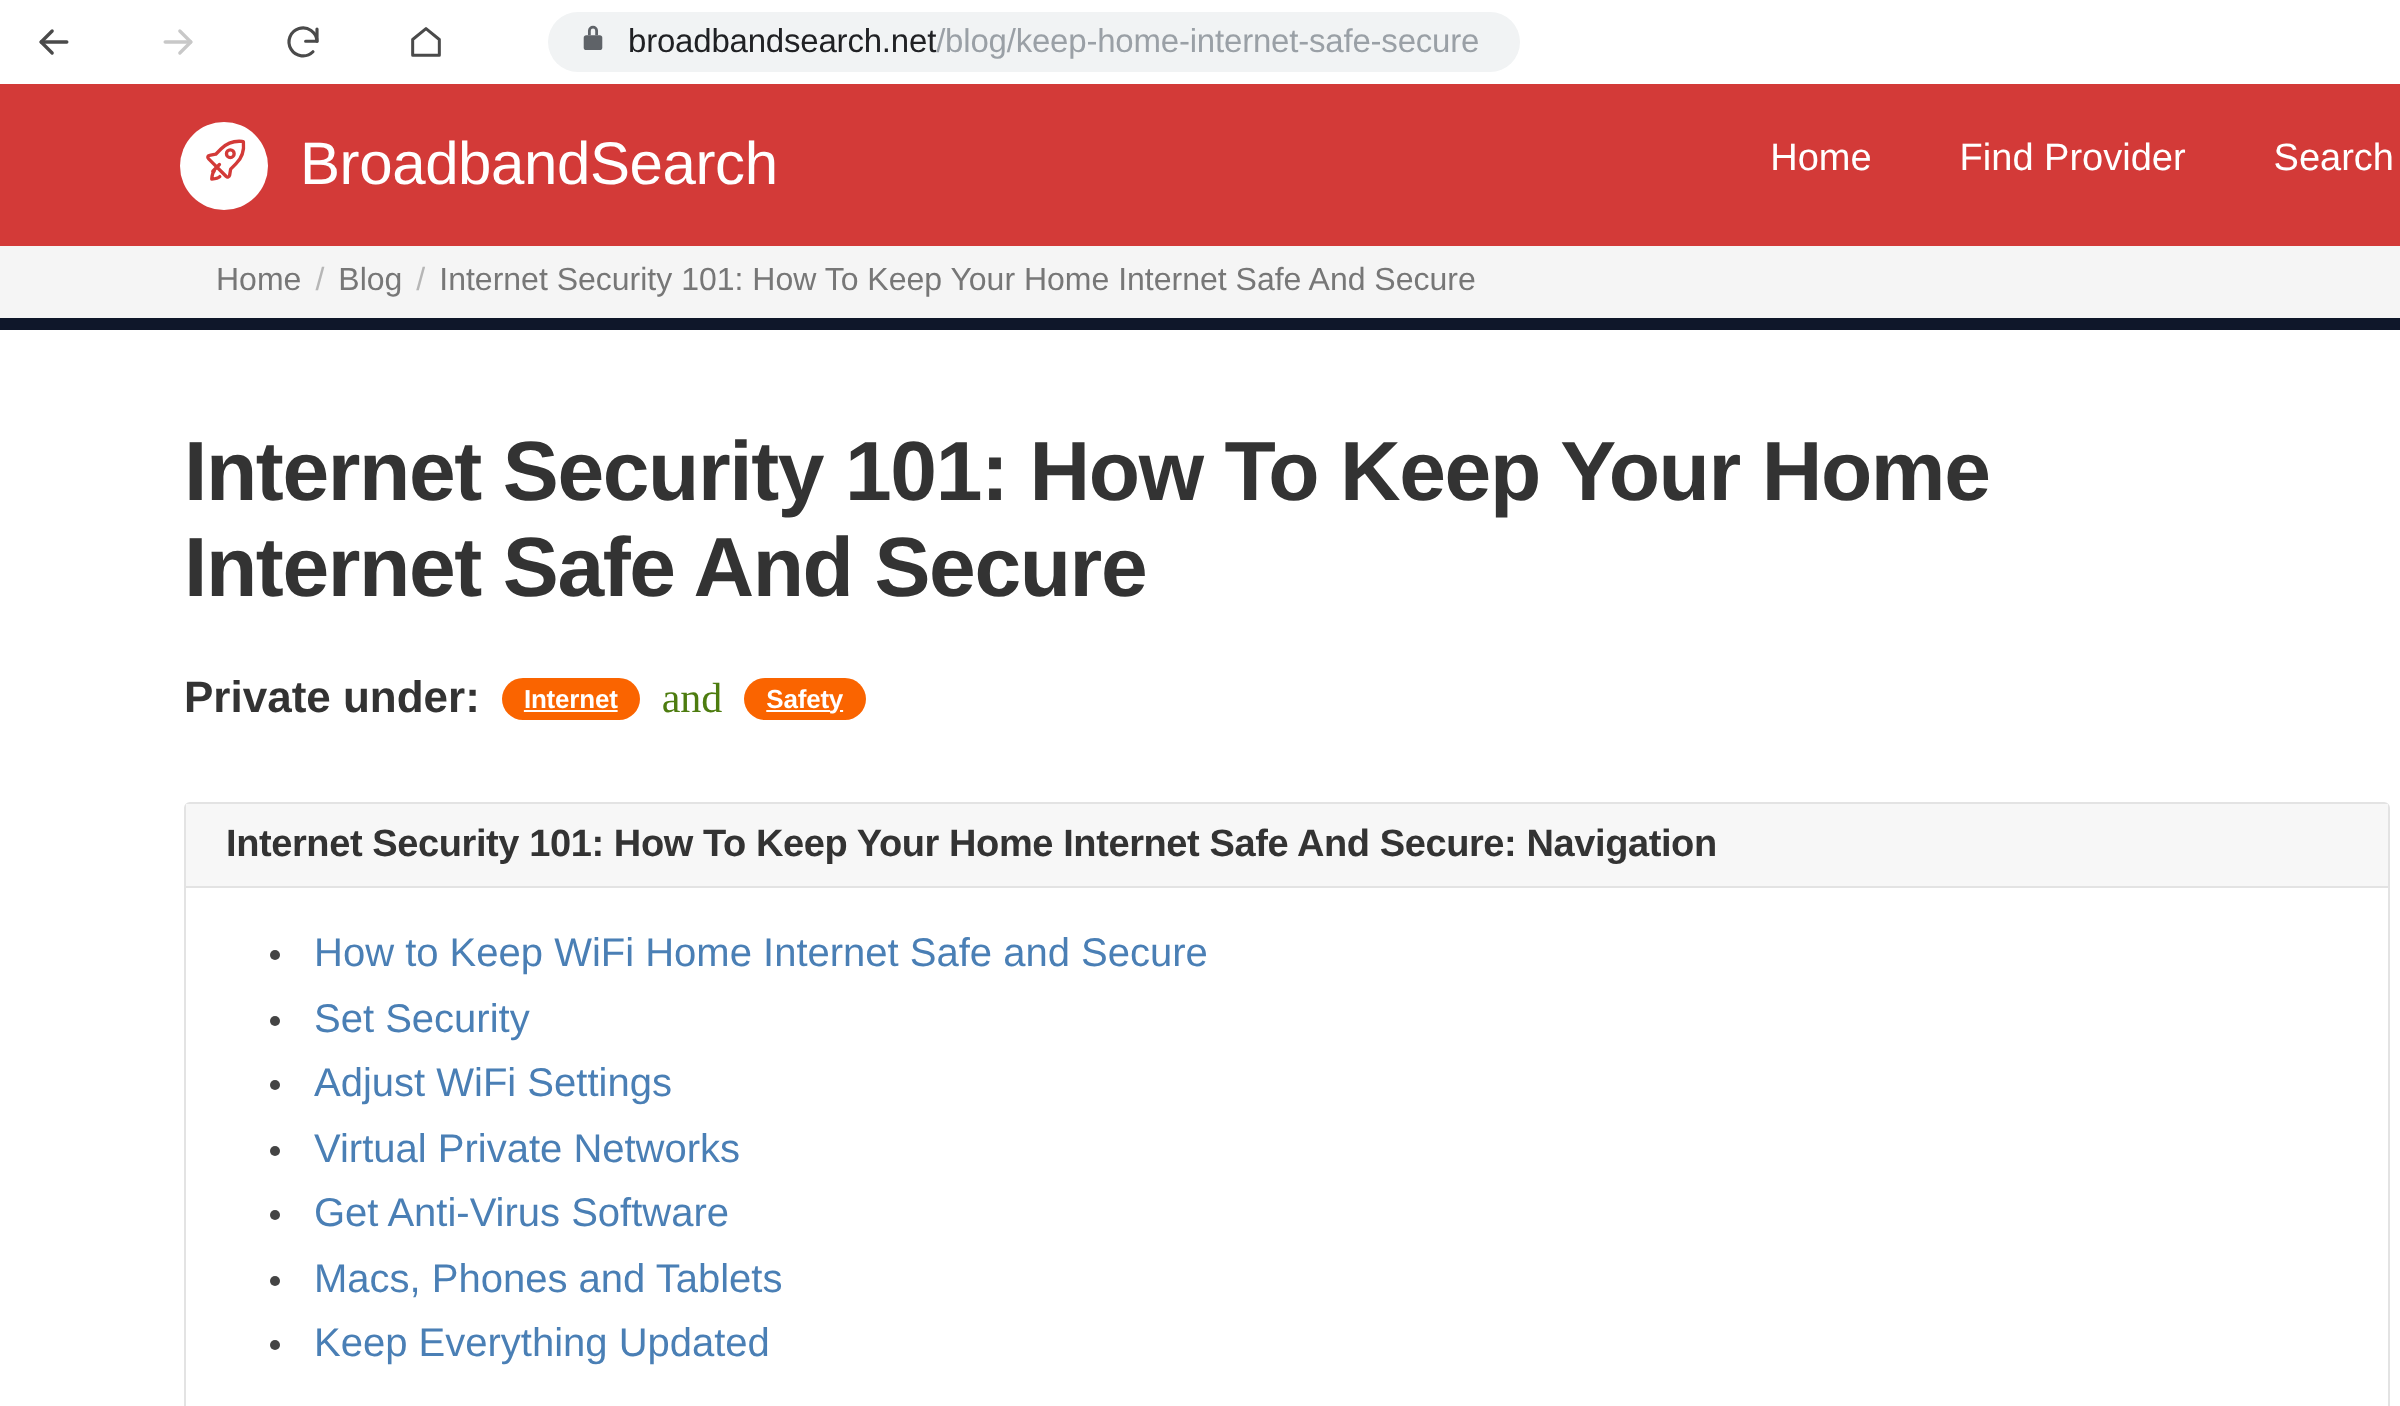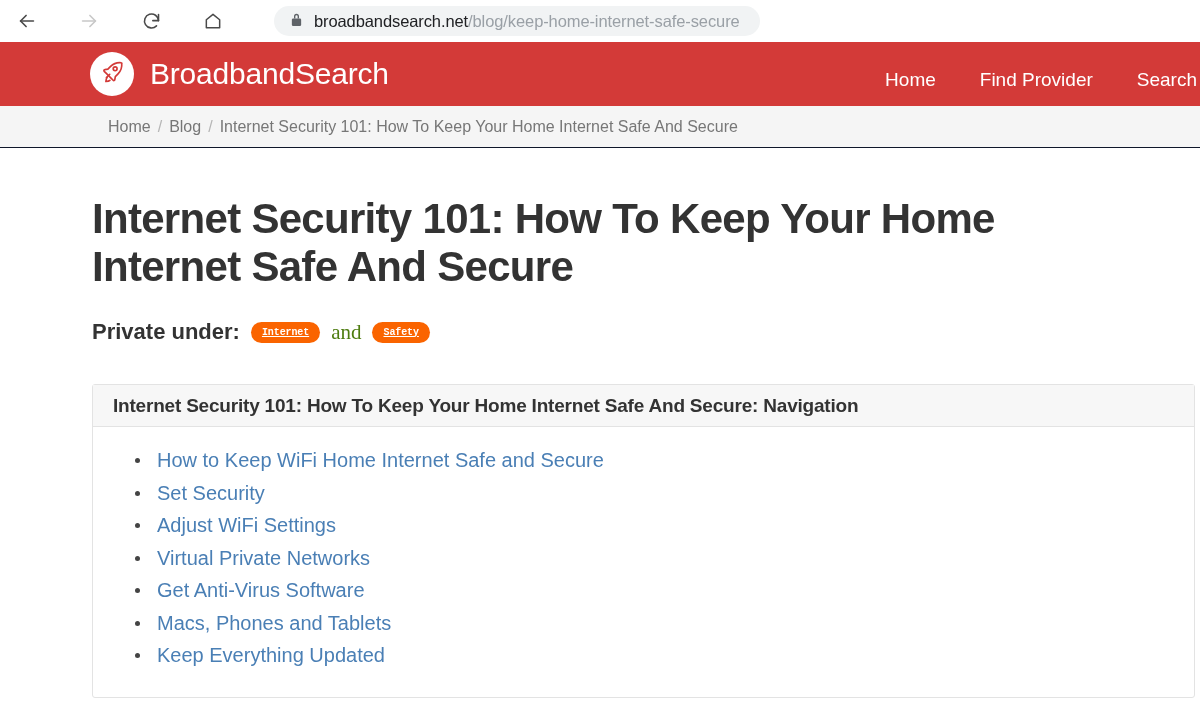--- a/index.html
+++ b/index.html
@@ -50,21 +50,21 @@
     color: #9aa0a6;
     white-space: nowrap;
     overflow: hidden;
     letter-spacing: -0.1px;
   }
   #url-text .domain { color: #202124; }
 
   
   #site-header {
     width: 1200px;
-    height: 64px;
+    height: 81px;
     background: #d33a38;
     display: flex;
     align-items: center;
     position: relative;
   }
   #brand {
     display: flex;
     align-items: center;
     margin-left: 90px;
   }
@@ -101,21 +101,21 @@
     margin-left: 44px;
     white-space: nowrap;
   }
   #main-nav a:last-child { margin-right: 3px; }
 
   
   #breadcrumb-bar {
     width: 1200px;
     height: 42px;
     background: #f5f5f5;
-    border-bottom: 1px solid #0f172a;
+    border-bottom: 6px solid #0f172a;
     display: flex;
     align-items: center;
   }
   #breadcrumb {
     margin-left: 108px;
     font-size: 16px;
     color: #777777;
     white-space: nowrap;
   }
   #breadcrumb a { color: #777777; text-decoration: none; }
@@ -149,25 +149,24 @@
   .tag {
     display: inline-flex;
     align-items: center;
     justify-content: center;
     height: 21px;
     padding: 0 11px;
     margin: 0 0 0 11px;
     background: #fa6400;
     color: #ffffff;
     border-radius: 11px;
-    font-size: 10px;
+    font-size: 13px;
     font-weight: 700;
     white-space: nowrap;
     letter-spacing: -0.1px;
-    font-family: Liberation Mono, monospace;
   }
   #and-text {
     font-size: 21px;
     color: #4d7c0f;
     margin-left: 11px;
     font-family: Liberation Serif, serif;
   }
 
   
   #nav-panel {

